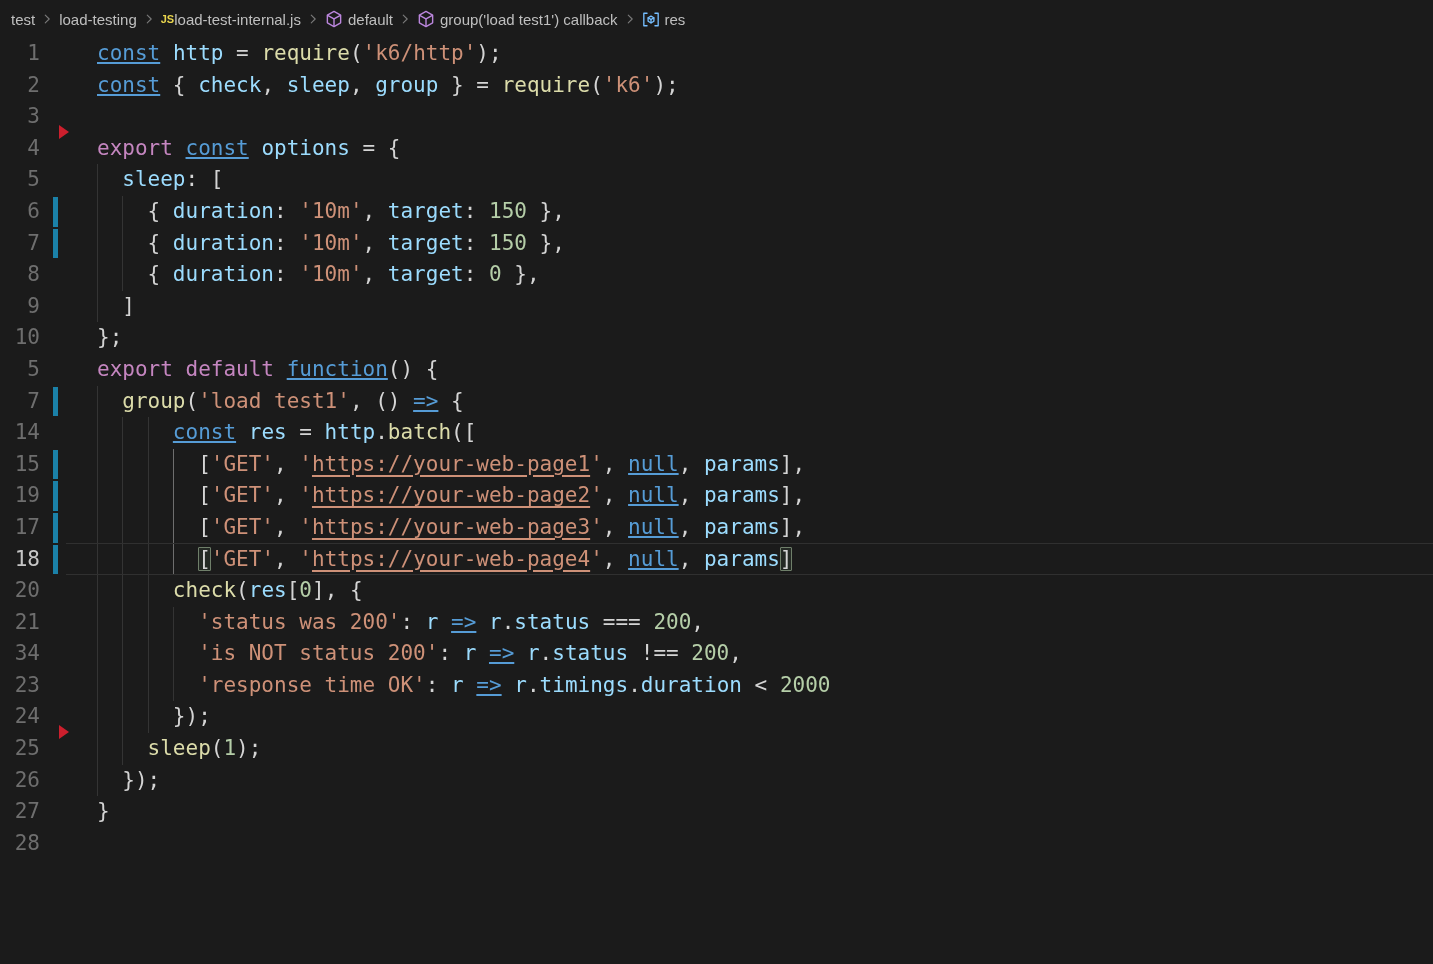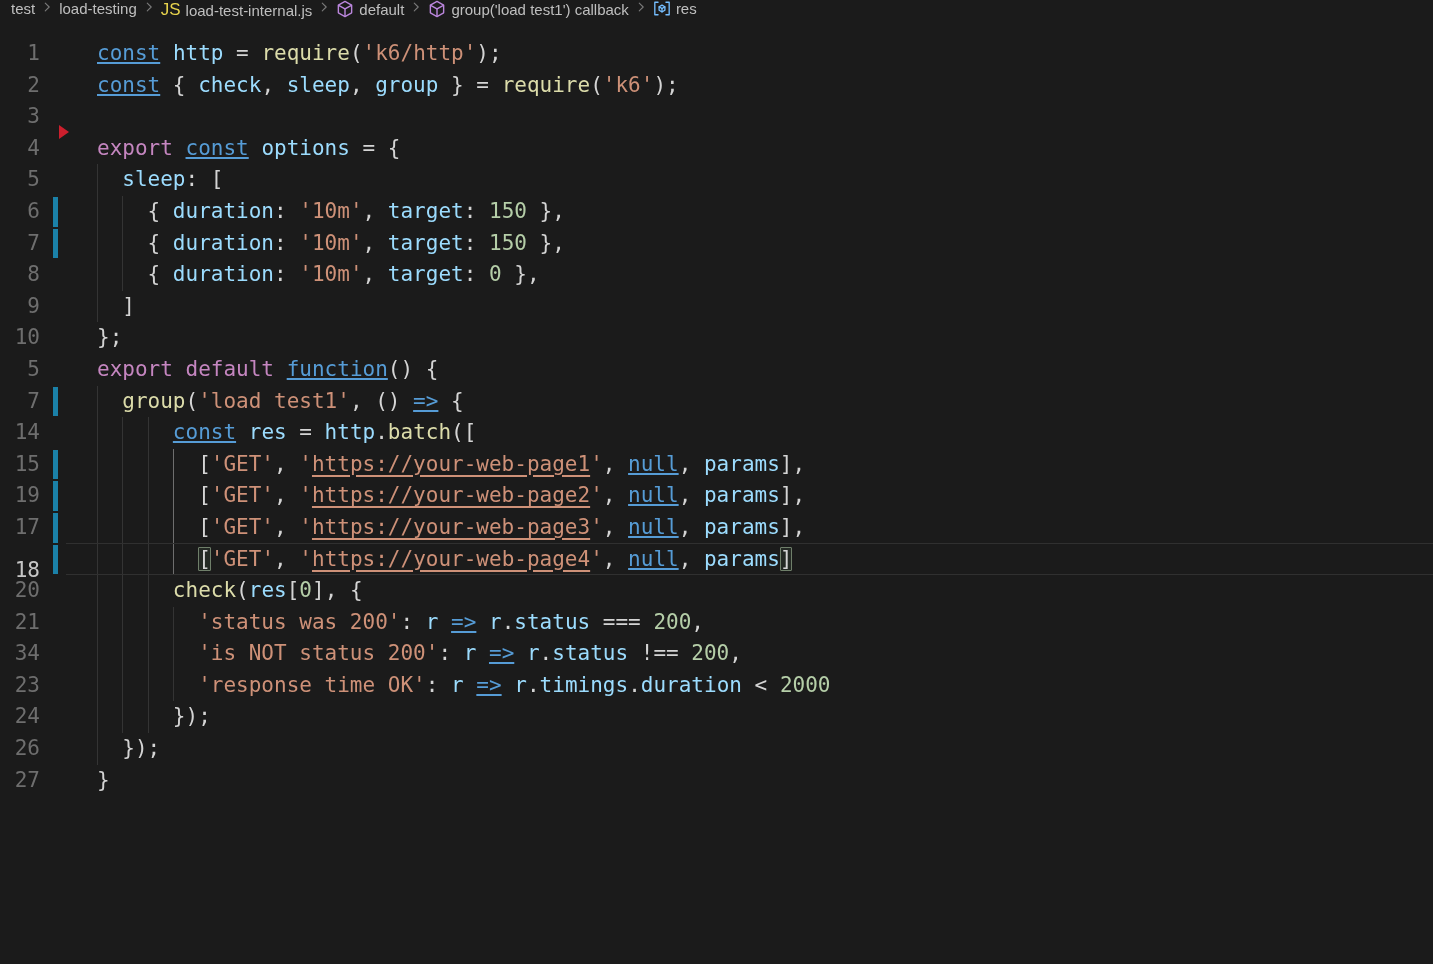--- a/index.html
+++ b/index.html
@@ -4,49 +4,49 @@
 <style>
   html,body{margin:0;padding:0;}
   body{
     width:1433px;height:964px;overflow:hidden;
     background:var(--ui-background,#1b1b1b);
     font-family:"Liberation Sans",sans-serif;
     position:relative;
   }
   
   .breadcrumb{
-    height:38px;display:flex;align-items:flex-start;
+    height:38px;display:flex;align-items:center;
     padding-left:11px;font-size:15px;
     color:var(--ui-breadcrumb-text,#bfbfbf);
     white-space:nowrap;
   }
   .bc-item{display:inline-flex;align-items:center;cursor:pointer;}
   .bc-label{display:inline-block;}
   .bc-sep{margin:0 5px;display:inline-flex;align-items:center;color:var(--ui-breadcrumb-separator,#7a7a7a);}
   .bc-icon{display:inline-flex;align-items:center;margin-right:5px;}
   .bc-icon svg{display:block;}
   .js-badge{
-    color:var(--ui-js-icon,#e8d44d);font-weight:normal;font-size:17px;
-    margin-right:5px;letter-spacing:0px;
+    color:var(--ui-js-icon,#e8d44d);font-weight:bold;font-size:11px;
+    letter-spacing:0px;
   }
   .ic-func{color:var(--ui-symbol-function-icon,#bb86dd);}
   .ic-var{color:var(--ui-symbol-variable-icon,#75beff);}
   
   .code{
     position:absolute;top:38px;left:0;right:0;
     font-family:"DejaVu Sans Mono",monospace;
     font-size:21px;line-height:31.6px;
   }
   .row{position:relative;display:flex;height:31.6px;}
   .gutter{position:relative;flex:0 0 66px;width:66px;}
   .ln{
     position:absolute;right:26px;top:0;
     color:var(--ui-line-number,#6e6e6e);
   }
-  .row.cur .ln{color:var(--ui-line-number-active,#c6c6c6);margin-top:11px;}
+  .row.cur .ln{color:var(--ui-line-number-active,#c6c6c6);}
   .modbar{
     position:absolute;left:53px;top:1px;bottom:1px;width:5px;
     background:var(--ui-modified-bar,#1b81a8);
   }
   .tri{
     position:absolute;left:59px;top:-8px;width:0;height:0;z-index:3;
     border-left:10px solid var(--ui-marker-red,#cc1f2d);
     border-top:7px solid transparent;border-bottom:7px solid transparent;
   }
   .content{
@@ -283,23 +283,36 @@
       <div class="content"><span class="guide" style="left: 31px;"></span><span class="guide" style="left: 56.286px;"></span><span class="guide" style="left: 81.572px;"></span><span class="guide" style="left: 106.858px;"></span><span class="t-pun">        </span><span class="t-str">'response time OK'</span><span class="t-pun">: </span><span class="t-var">r</span><span class="t-pun"> </span><span class="t-kw">=&gt;</span><span class="t-pun"> </span><span class="t-var">r</span><span class="t-pun">.</span><span class="t-var">timings</span><span class="t-pun">.</span><span class="t-var">duration</span><span class="t-pun"> &lt; </span><span class="t-num">2000</span></div>
     </div>
     <div class="row">
       <div class="gutter">
         <span class="ln">24</span>
       </div>
       <div class="content"><span class="guide" style="left: 31px;"></span><span class="guide" style="left: 56.286px;"></span><span class="guide" style="left: 81.572px;"></span><span class="t-pun">      });</span></div>
     </div>
     <div class="row">
       <div class="gutter">
+        <span class="ln">25</span>
+        <span class="tri"></span>
+      </div>
+      <div class="content"><span class="guide" style="left: 31px;"></span><span class="guide" style="left: 56.286px;"></span><span class="t-pun">    </span><span class="t-fn">sleep</span><span class="t-pun">(</span><span class="t-num">1</span><span class="t-pun">);</span></div>
+    </div>
+    <div class="row">
+      <div class="gutter">
         <span class="ln">26</span>
       </div>
       <div class="content"><span class="guide" style="left: 31px;"></span><span class="t-pun">  });</span></div>
     </div>
     <div class="row">
       <div class="gutter">
         <span class="ln">27</span>
       </div>
       <div class="content"><span class="t-pun">}</span></div>
+    </div>
+    <div class="row">
+      <div class="gutter">
+        <span class="ln">28</span>
+      </div>
+      <div class="content"></div>
     </div>
   </div>
 
 </body></html>

